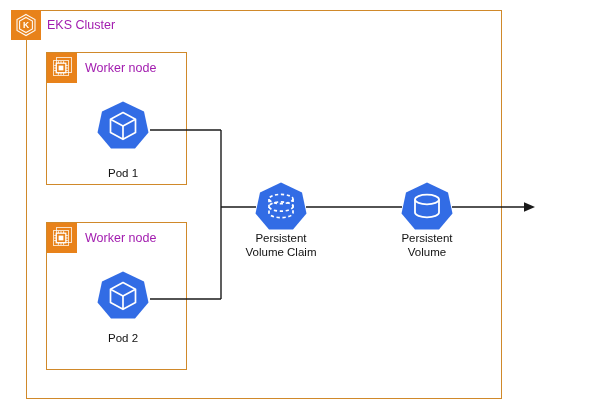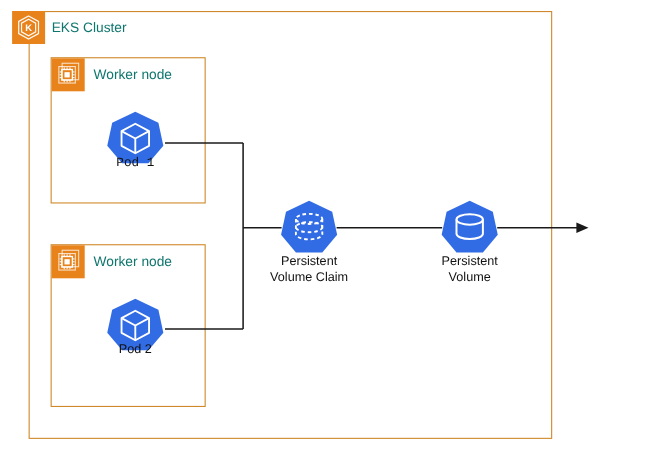--- a/index.html
+++ b/index.html
@@ -52,21 +52,21 @@
     line-height: 0;
   }
   .grp-icon svg { display:block; width:30px; height:30px; }
   .eks-icon { left: 11px; top: 10px; }
   .node-icon-1 { left: 47px; top: 53px; }
   .node-icon-2 { left: 47px; top: 223px; }
 
   .grp-label {
     position: absolute;
     font-size: 12.5px;
-    color: #0f766e;
+    color: #a21caf;
     white-space: nowrap;
     line-height: 1;
   }
   .eks-label { left: 47px; top: 19px; }
   .node-label-1 { left: 85px; top: 62px; }
   .node-label-2 { left: 85px; top: 232px; }
 
   .k8s-node {
     position: absolute;
     width: 54px;
@@ -80,22 +80,22 @@
   .pv   { left: 400px; top: 180px; }
 
   .node-caption {
     position: absolute;
     font-size: 11.5px;
     color: #111111;
     text-align: center;
     line-height: 13.5px;
     white-space: pre-line;
   }
-  .cap-pod1 { left: 73px; top: 142px; width: 100px; font-family: Liberation Mono, monospace; }
-  .cap-pod2 { left: 73px; top: 312px; width: 100px; }
+  .cap-pod1 { left: 73px; top: 167px; width: 100px; }
+  .cap-pod2 { left: 73px; top: 332px; width: 100px; }
   .cap-pvc  { left: 221px; top: 232px; width: 120px; }
   .cap-pv   { left: 370px; top: 232px; width: 114px; }
 
   .fsx-icon {
     position: absolute;
     left: 537px;
     top: 182px;
     width: 47px;
     height: 47px;
     background: #6CA022;

